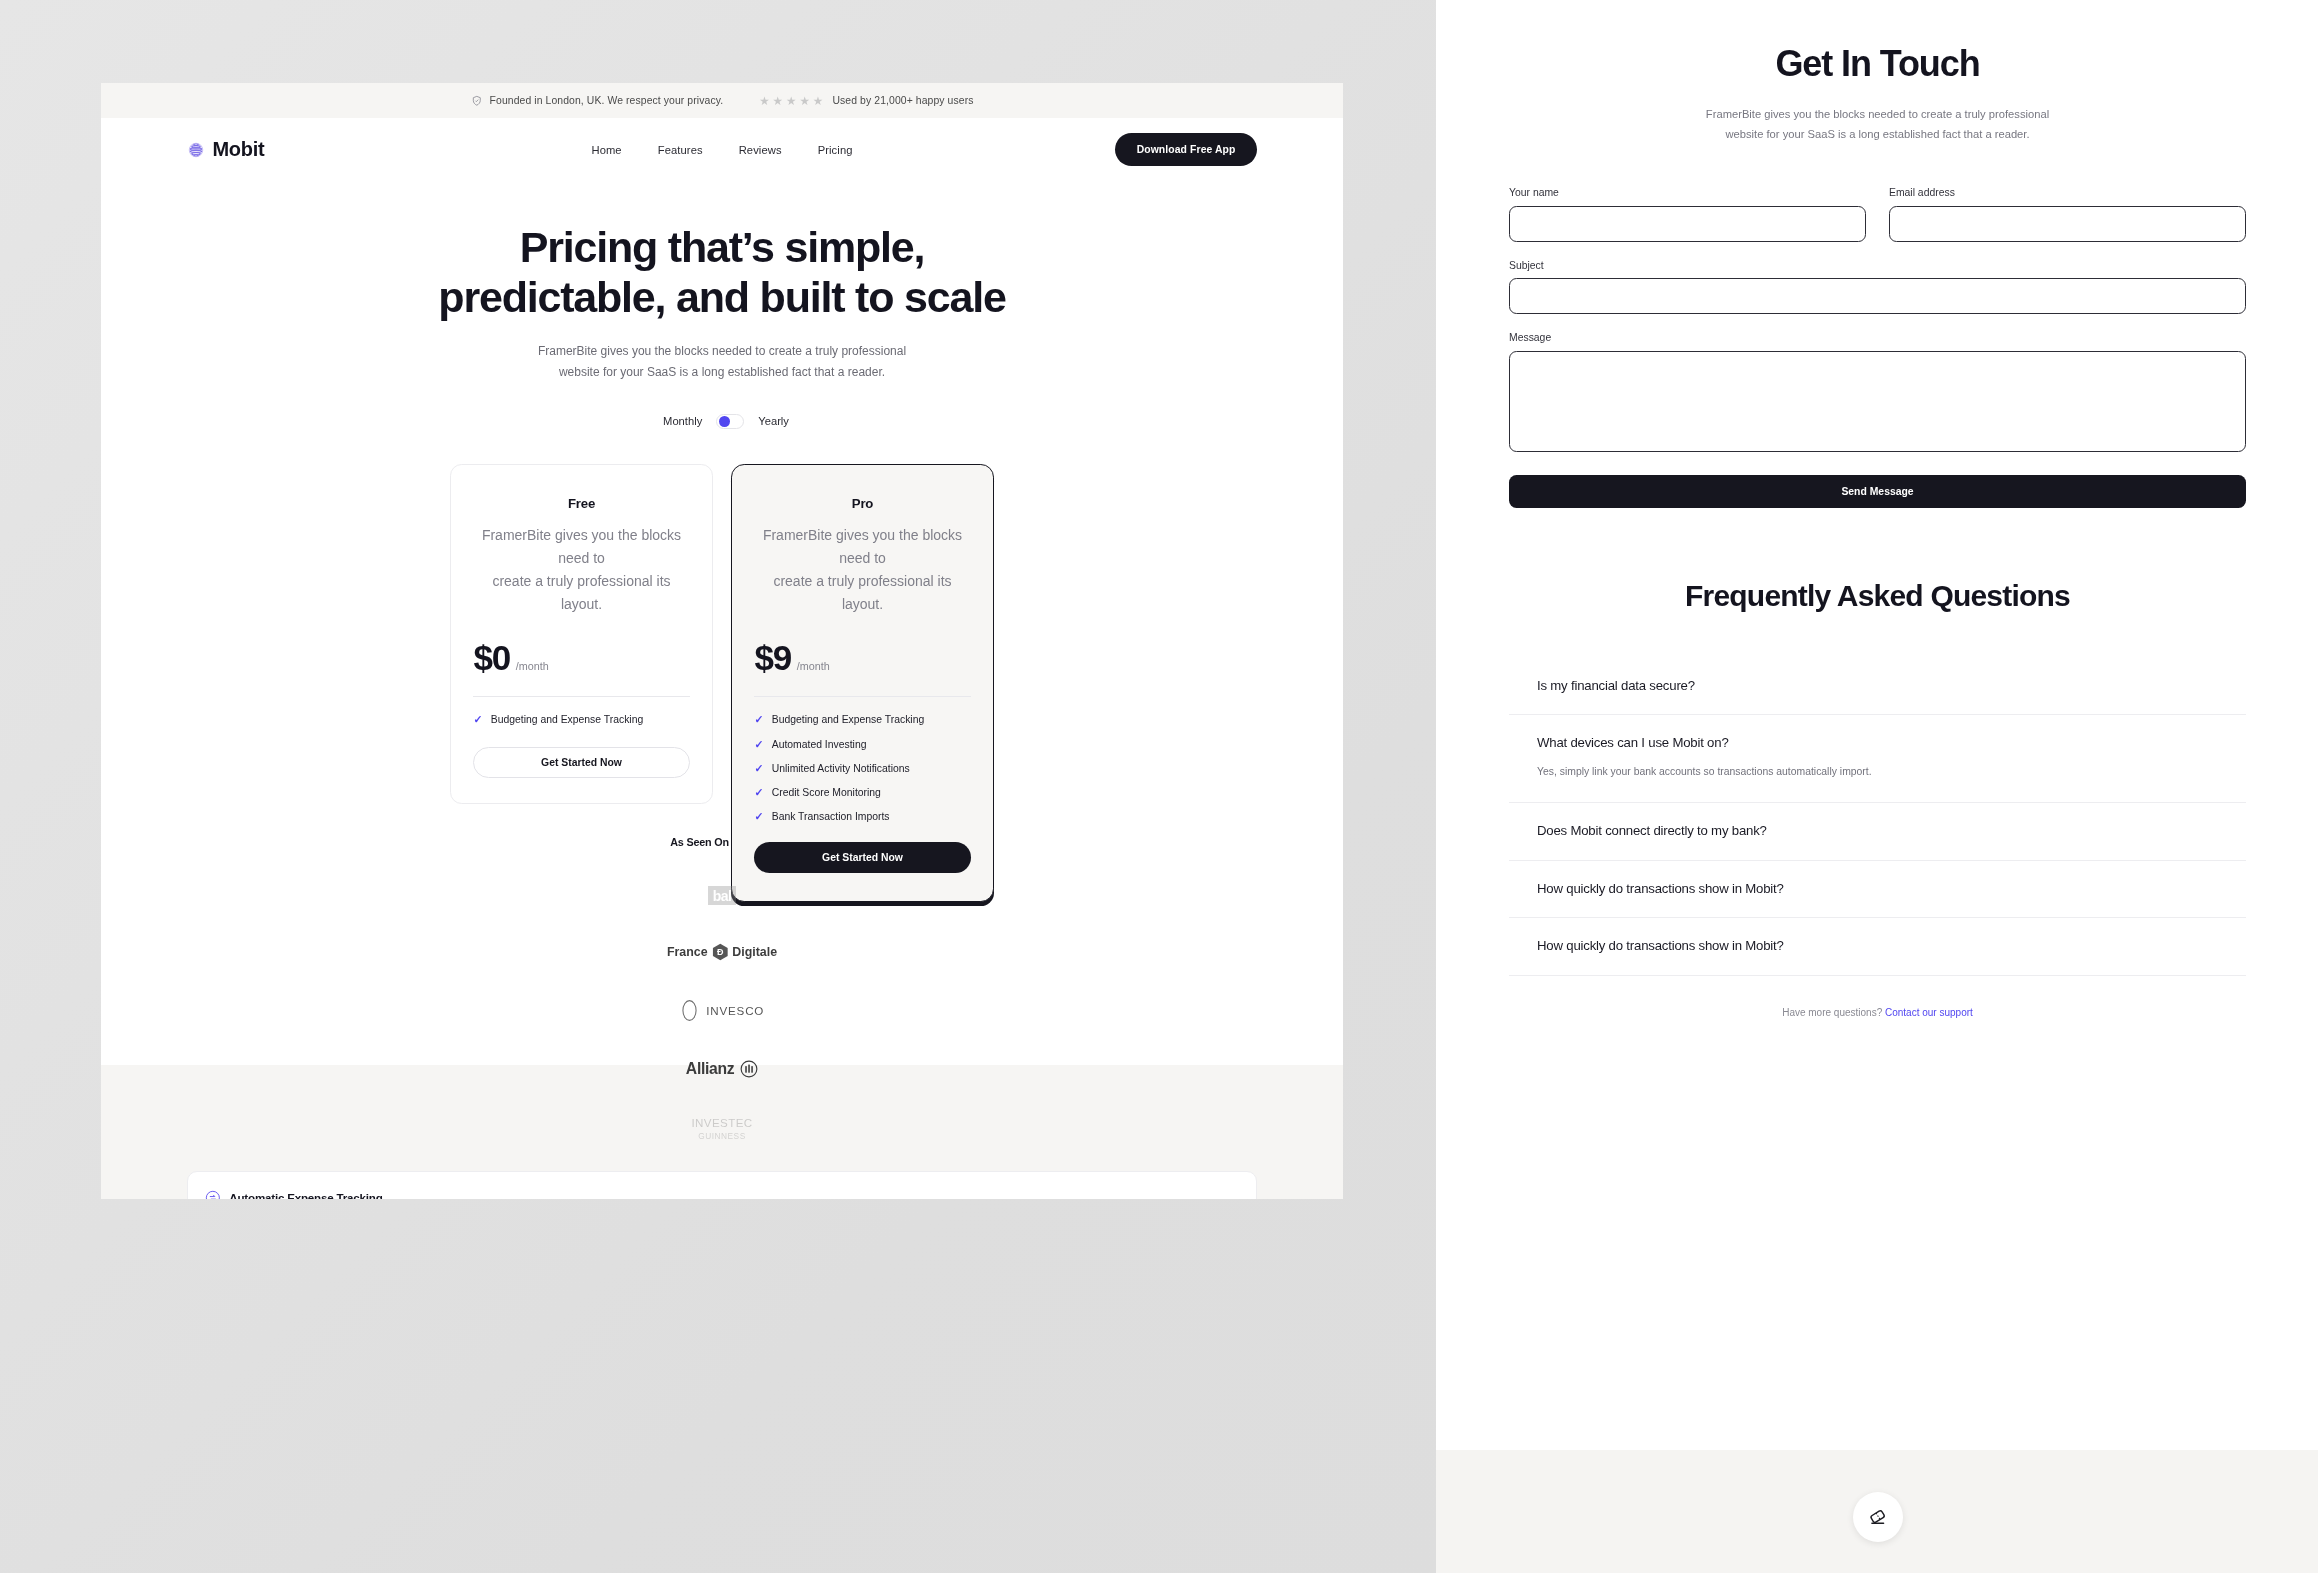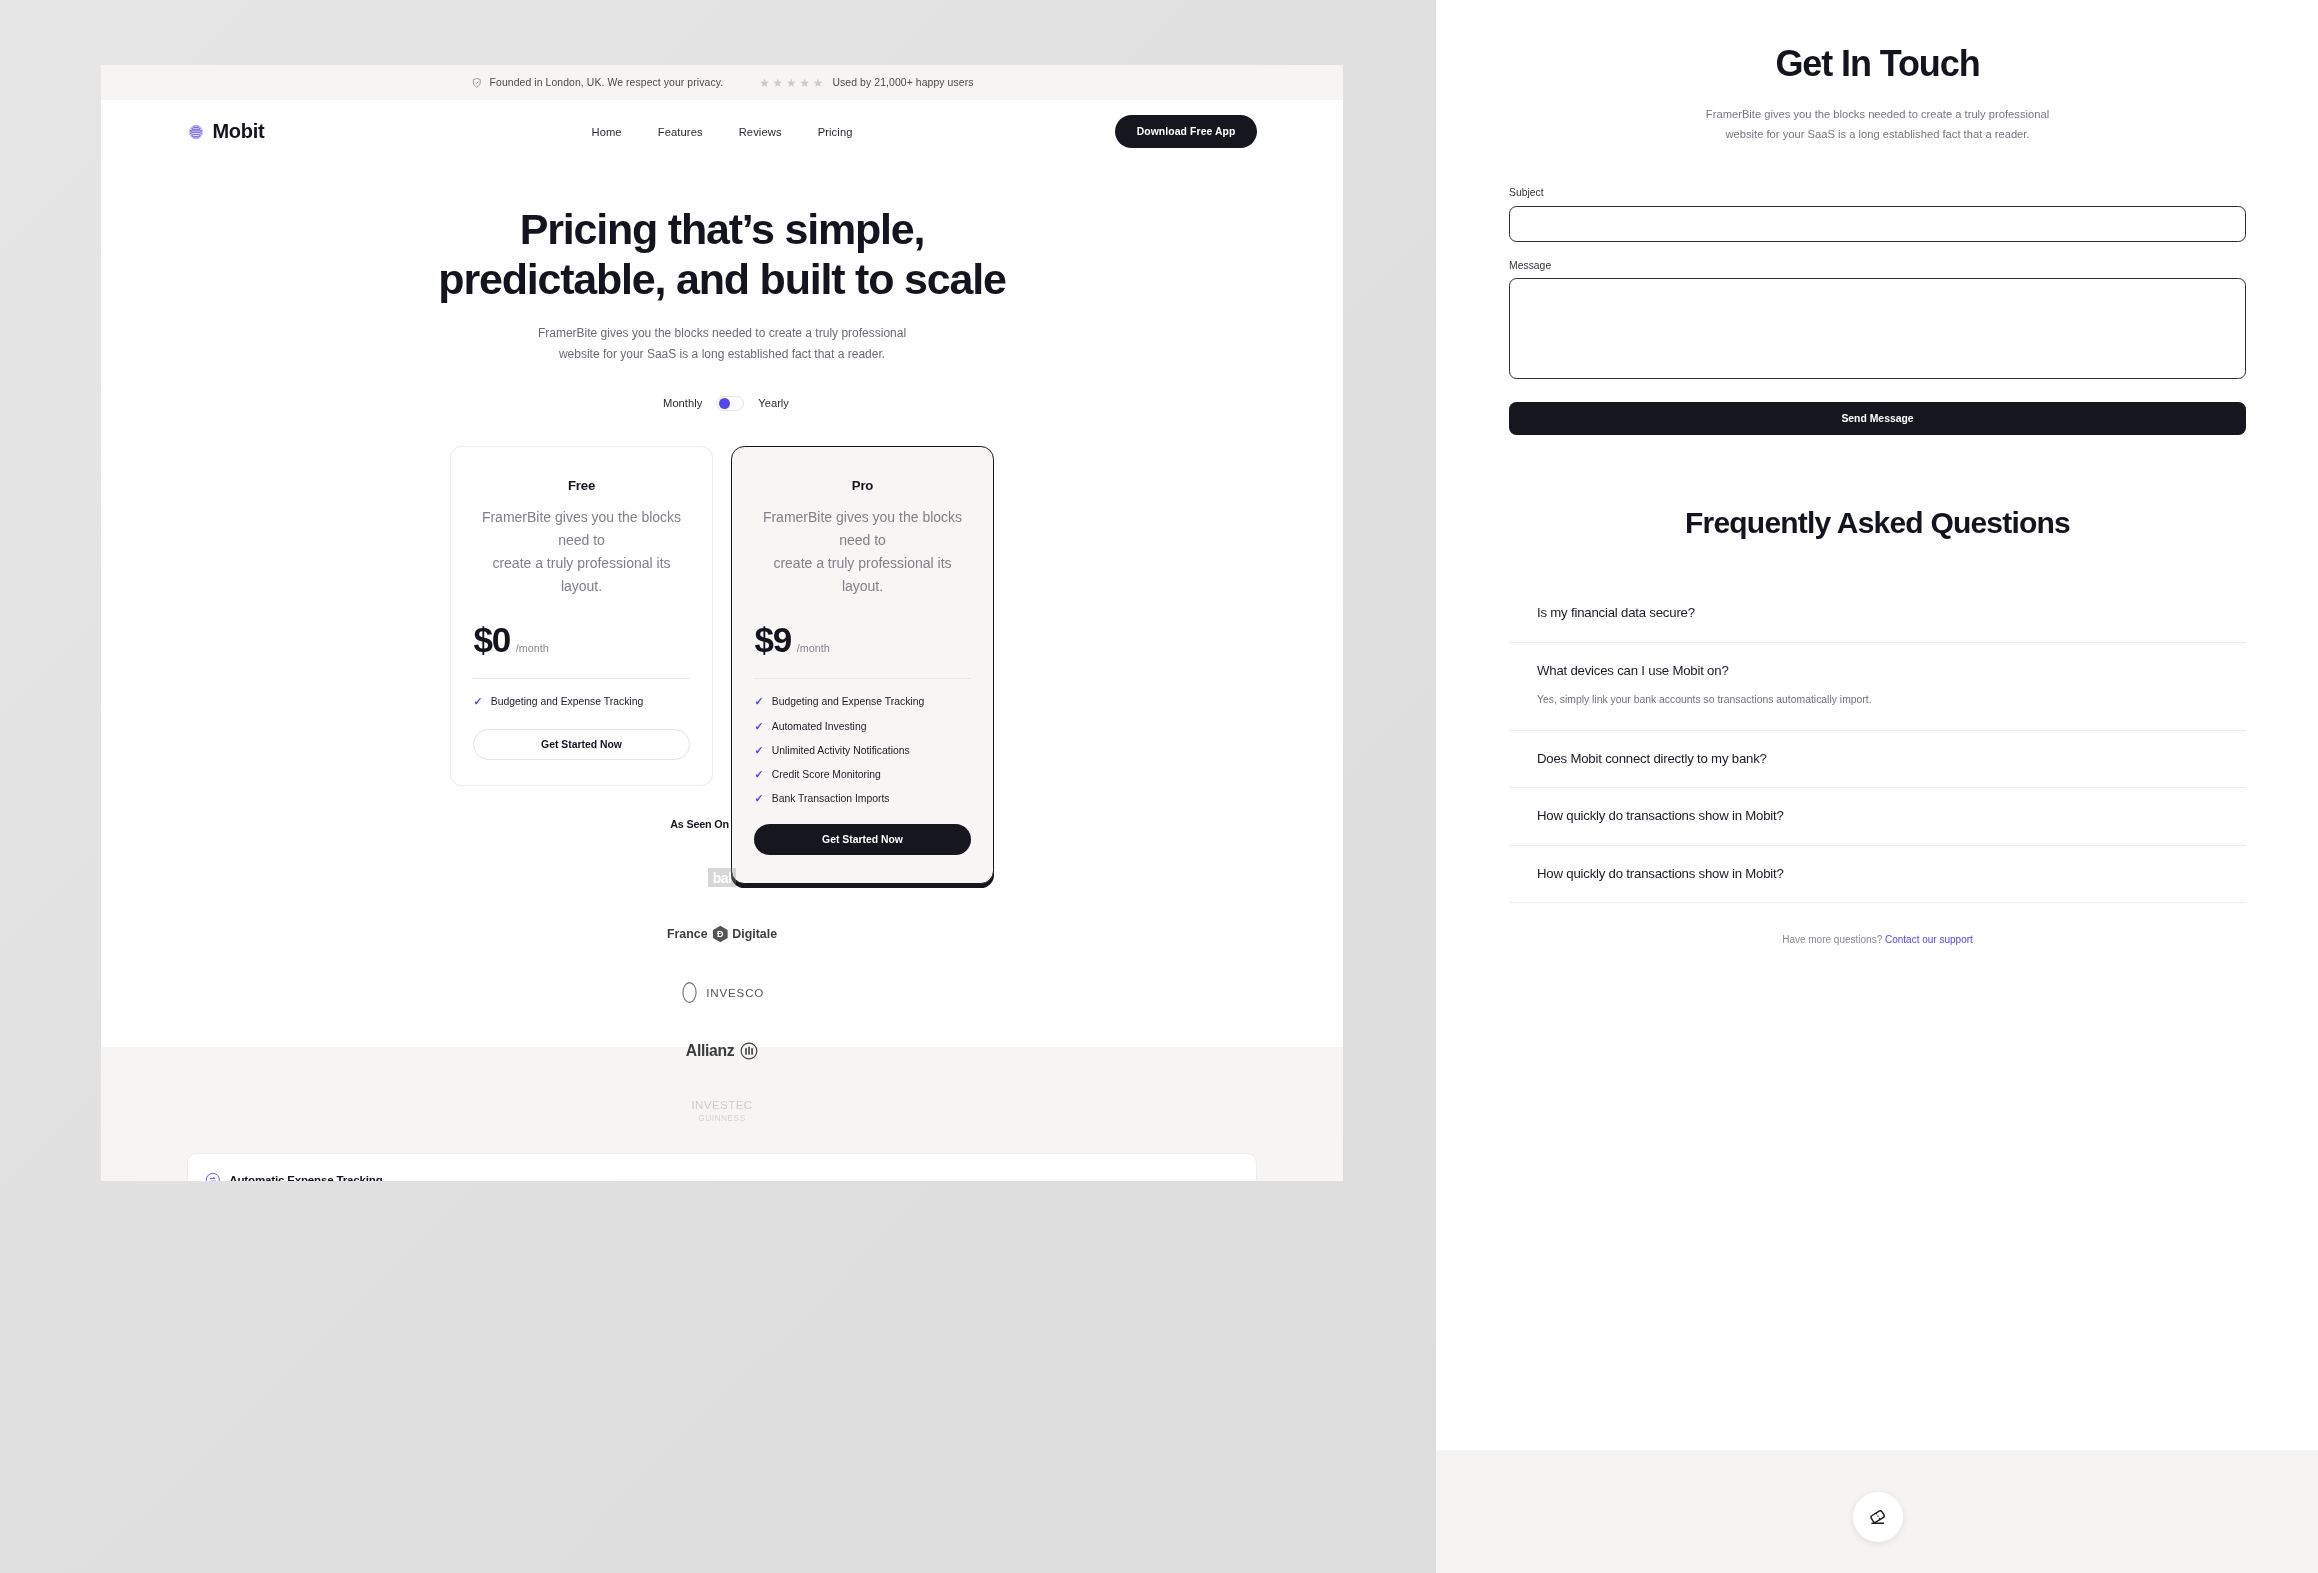--- a/index.html
+++ b/index.html
@@ -9,21 +9,21 @@
     background:#e2e2e2;
     -webkit-font-smoothing:antialiased;
   }
 
   
   #root { position:relative; width:2319px; height:1573px;
           background:linear-gradient(135deg,#e6e6e6 0%,#dedede 55%,#dcdcdc 100%); }
 
   
   #left-canvas {
-    position:absolute; left:101px; top:65px; width:1242px; height:1116px;
+    position:absolute; left:101px; top:83px; width:1242px; height:1116px;
     background:#ffffff; overflow:hidden;
   }
 
   .announce-bar {
     height:35px; background:#f6f5f3; display:flex; align-items:center;
     justify-content:center; gap:36px;
   }
   .announce-item { display:flex; align-items:center; gap:7.5px;
     font-size:10.4px; color:#4a4a4a; letter-spacing:0.1px; }
   .shield-ic { width:11.6px; height:11.6px; flex:none; }
@@ -369,20 +369,30 @@
   <div id="right-panel">
     <div class="rp-inner">
 
       <div class="gt-title">Get In Touch</div>
       <div class="gt-sub">
         <span>FramerBite gives you the blocks needed to create a truly professional</span><br>
         <span>website for your SaaS is a long established fact that a reader.</span>
       </div>
 
       <div class="form">
+        <div class="field-row">
+          <div class="field">
+            <label class="flabel">Your name</label>
+            <input class="fin" type="text" placeholder="" style="">
+          </div>
+          <div class="field">
+            <label class="flabel">Email address</label>
+            <input class="fin" type="email" placeholder="" style="">
+          </div>
+        </div>
 
         <div class="field full mt22">
           <label class="flabel">Subject</label>
           <input class="fin" type="text" placeholder="" style="">
         </div>
 
         <div class="field full mt22">
           <label class="flabel">Message</label>
           <textarea class="fta" placeholder="" style=""></textarea>
         </div>

